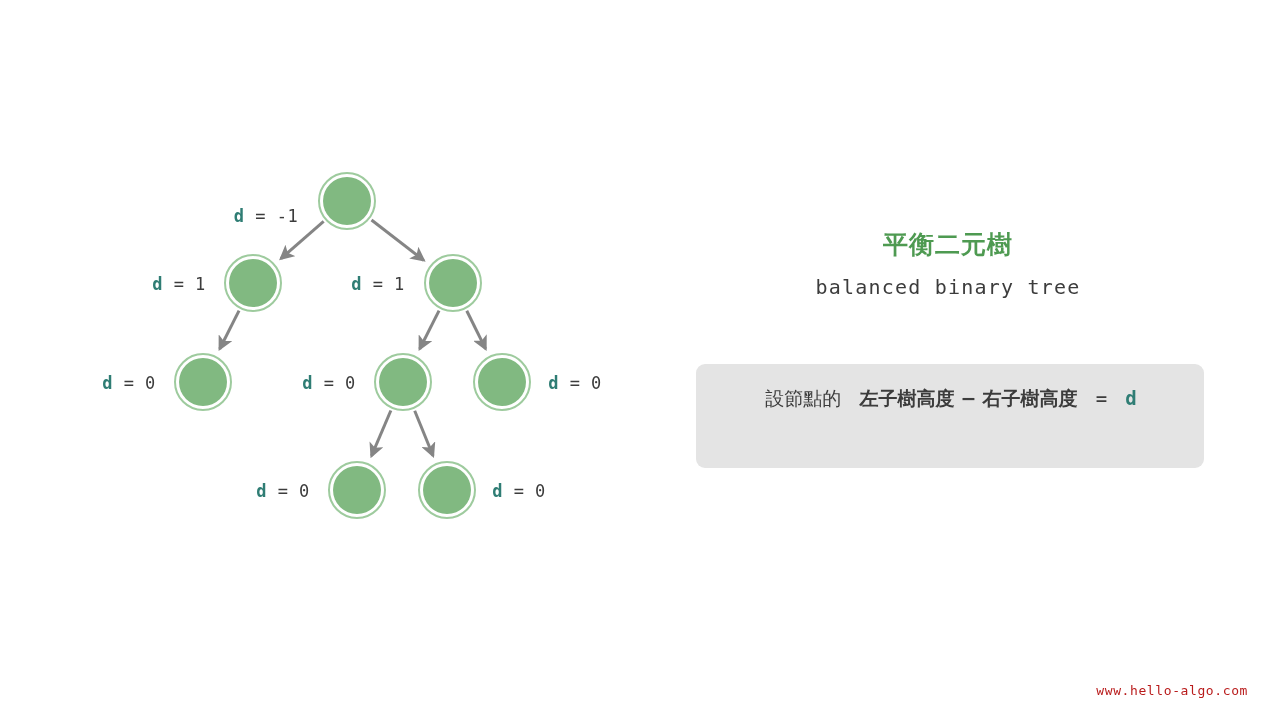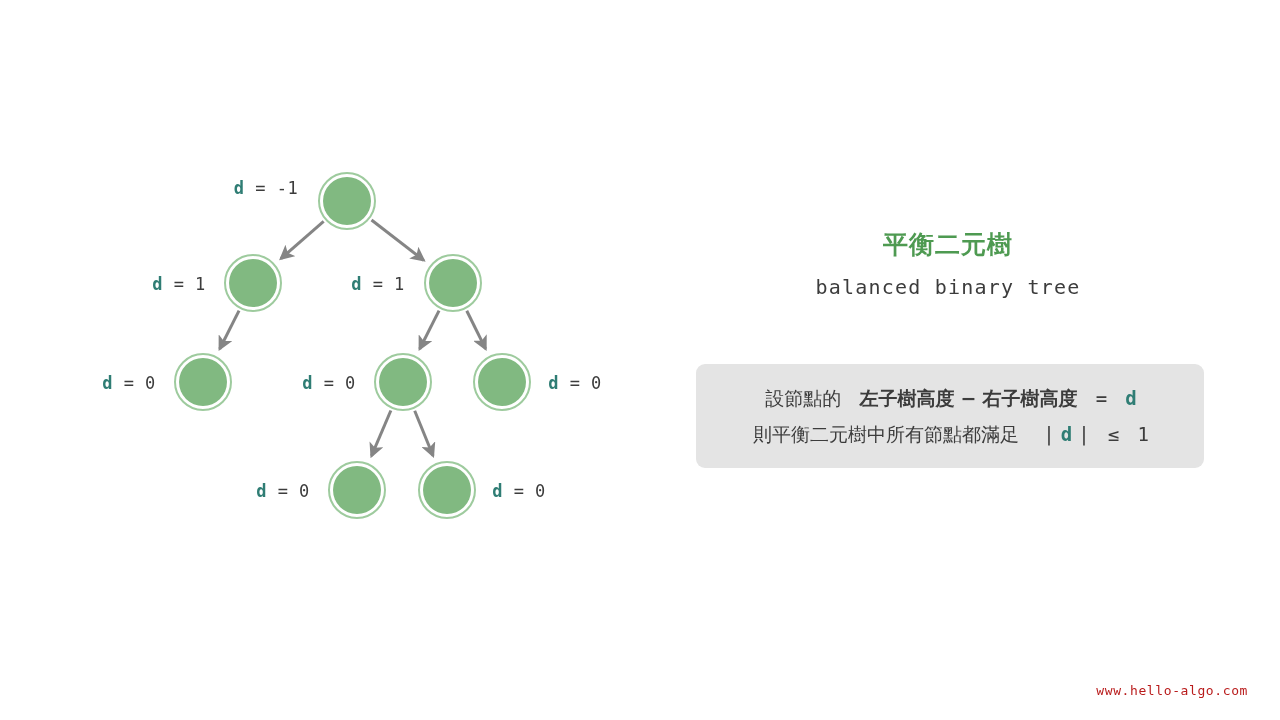--- a/index.html
+++ b/index.html
@@ -166,21 +166,21 @@
           <circle cx="357" cy="490" r="28" fill="none" stroke="#9ecb9e" stroke-width="2"></circle>
           <circle cx="357" cy="490" r="24" fill="#81b981"></circle>
         </g>
         <g>
           <circle cx="447" cy="490" r="28" fill="none" stroke="#9ecb9e" stroke-width="2"></circle>
           <circle cx="447" cy="490" r="24" fill="#81b981"></circle>
         </g>
       </g>
   </svg>
   <div id="label-layer">
-      <div class="node-label" style="left: 266px; top: 188px; transform: translate(-50%, -50%);"><span class="var">d</span><span> = -1</span></div>
+      <div class="node-label" style="left: 266px; top: 216px; transform: translate(-50%, -50%);"><span class="var">d</span><span> = -1</span></div>
       <div class="node-label" style="left: 179px; top: 284px; transform: translate(-50%, -50%);"><span class="var">d</span><span> = 1</span></div>
       <div class="node-label" style="left: 378px; top: 284px; transform: translate(-50%, -50%);"><span class="var">d</span><span> = 1</span></div>
       <div class="node-label" style="left: 129px; top: 383px; transform: translate(-50%, -50%);"><span class="var">d</span><span> = 0</span></div>
       <div class="node-label" style="left: 329px; top: 383px; transform: translate(-50%, -50%);"><span class="var">d</span><span> = 0</span></div>
       <div class="node-label" style="left: 575px; top: 383px; transform: translate(-50%, -50%);"><span class="var">d</span><span> = 0</span></div>
       <div class="node-label" style="left: 283px; top: 491px; transform: translate(-50%, -50%);"><span class="var">d</span><span> = 0</span></div>
       <div class="node-label" style="left: 519px; top: 491px; transform: translate(-50%, -50%);"><span class="var">d</span><span> = 0</span></div>
     </div>
 </div>
 
@@ -195,27 +195,16 @@
       <span>設節點的</span>
       <span>&nbsp;</span>
       <span class="strong">左子樹高度</span>
       <span class="strong">−</span>
       <span class="strong">右子樹高度</span>
       <span>&nbsp;</span>
       <span class="mono">=</span>
       <span>&nbsp;</span>
       <span class="var">d</span>
     </div>
-    <div class="def-line">
-      <span>則平衡二元樹中所有節點都滿足</span>
-      <span>&nbsp;&nbsp;</span>
-      <span class="mono">|</span>
-      <span class="var">d</span>
-      <span class="mono">|</span>
-      <span>&nbsp;</span>
-      <span class="mono">≤</span>
-      <span>&nbsp;</span>
-      <span class="mono">1</span>
-    </div>
   </div>
 </div>
 
 <div id="watermark">www.hello-algo.com</div>
 
 </body></html>

